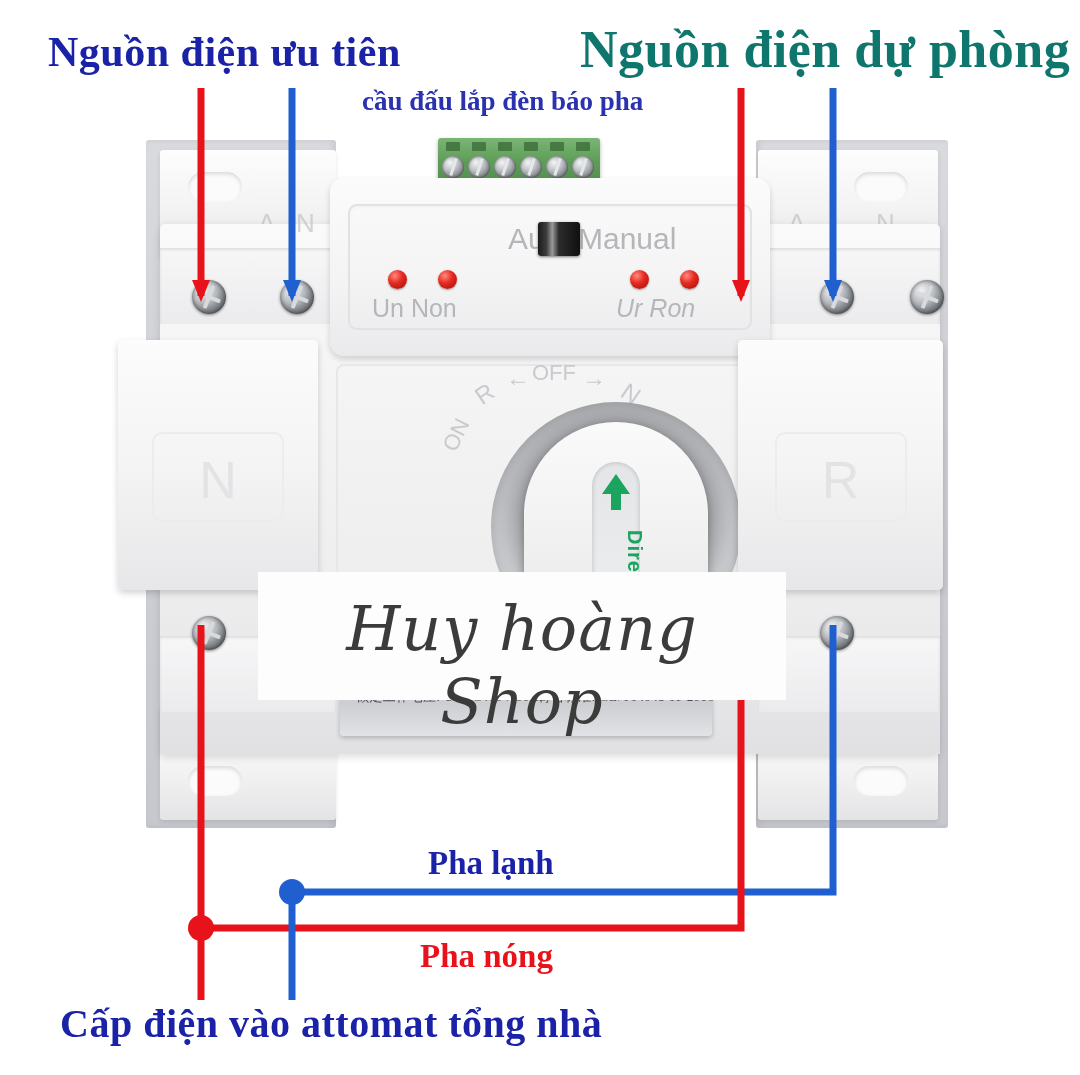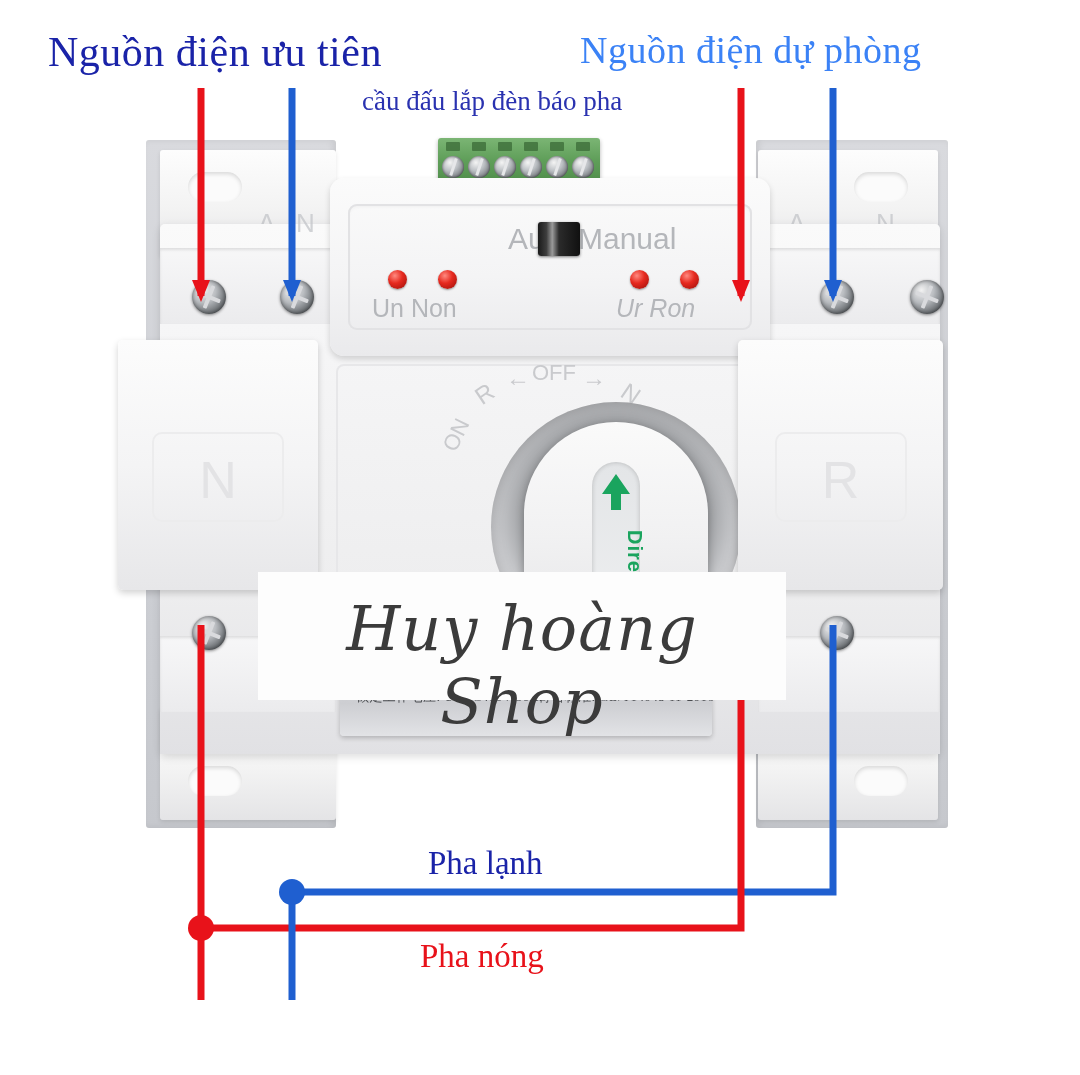--- a/index.html
+++ b/index.html
@@ -1,23 +1,23 @@
 <!DOCTYPE html>
 <html><head>
 <meta charset="utf-8">
 <style>
   html,body{margin:0;padding:0;background:#fff;}
   body{width:1080px;height:1075px;font-family:"Liberation Serif",serif;}
   #stage{position:relative;width:1080px;height:1075px;background:#ffffff;overflow:hidden;}
 
   
-  .anno{position:absolute;white-space:nowrap;font-weight:normal;font-family:"Liberation Serif",serif;}
+  .anno{position:absolute;white-space:nowrap;font-weight:bold;font-family:"Liberation Serif",serif;}
 
   #lbl-priority{left:48px;top:28px;font-size:42px;color:#1a23a8;letter-spacing:.5px;}
-  #lbl-backup{left:580px;top:28px;font-size:38px;color:#3b82f6;letter-spacing:.5px;}
+  #lbl-backup{left:580px;top:20px;font-size:52px;color:#0f766e;letter-spacing:.5px;}
   #lbl-terminal{left:362px;top:86px;font-size:27px;color:#2a32b0;}
   #lbl-cold{left:428px;top:845px;font-size:33px;color:#1a23a8;}
   #lbl-hot{left:420px;top:938px;font-size:33px;color:#e8121a;}
   #lbl-main{left:60px;top:1000px;font-size:40px;color:#1a23a8;letter-spacing:.5px;}
 
   
   #photo{position:absolute;left:108px;top:128px;width:880px;height:712px;}
 
   .grayplate{position:absolute;background:linear-gradient(180deg,#d9dade 0%,#cfd1d6 48%,#c6c8cd 100%);}
   #plate-left{left:38px;top:12px;width:190px;height:688px;border-radius:3px;
@@ -286,18 +286,19 @@
 
     <circle cx="201" cy="928" r="13" fill="#e8121a"></circle>
     <circle cx="292" cy="892" r="13" fill="#1f5fd0"></circle>
   </svg>
 
   <div class="anno" id="lbl-priority">Nguồn điện ưu tiên</div>
   <div class="anno" id="lbl-backup">Nguồn điện dự phòng</div>
   <div class="anno" id="lbl-cold">Pha lạnh</div>
   <div class="anno" id="lbl-terminal">cầu đấu lắp đèn báo pha</div>
   <div class="anno" id="lbl-hot">Pha nóng</div>
+  <div class="anno" id="lbl-main">Cấp điện vào attomat tổng nhà</div>
 
   <div id="wm">
     <div id="wmtxt">Huy hoàng Shop</div>
   </div>
 
 </div>
 
 </body></html>

